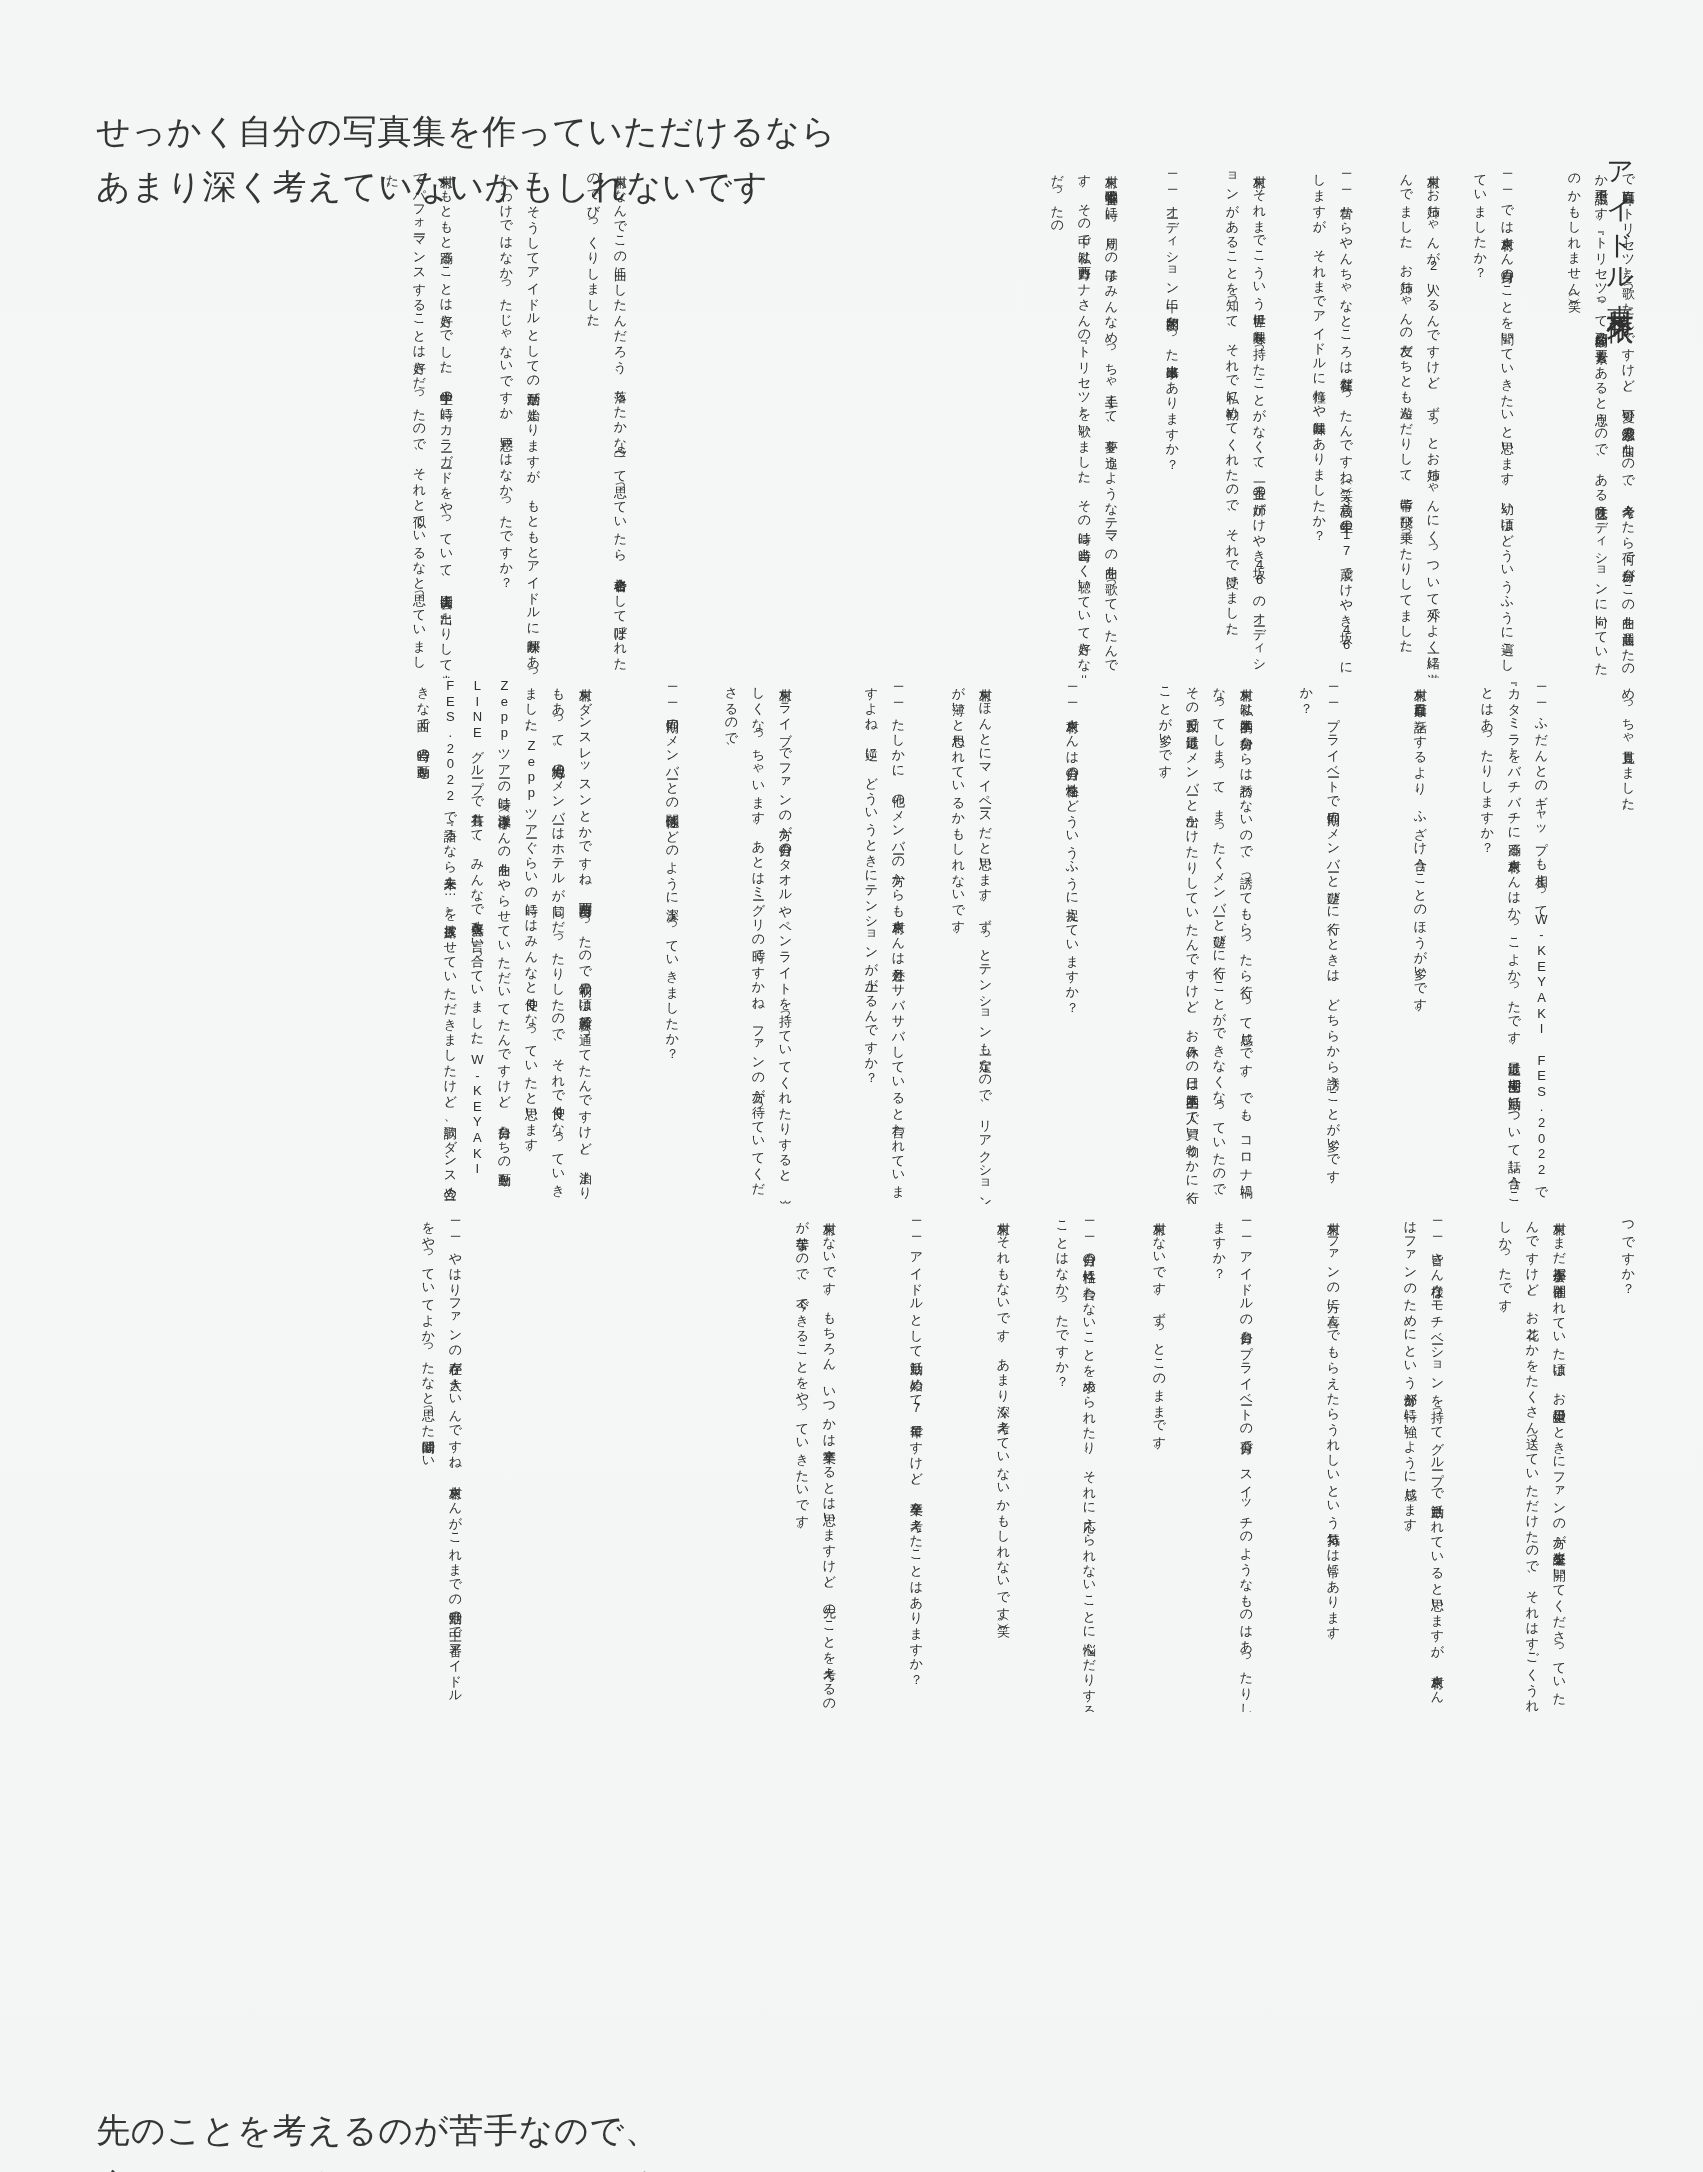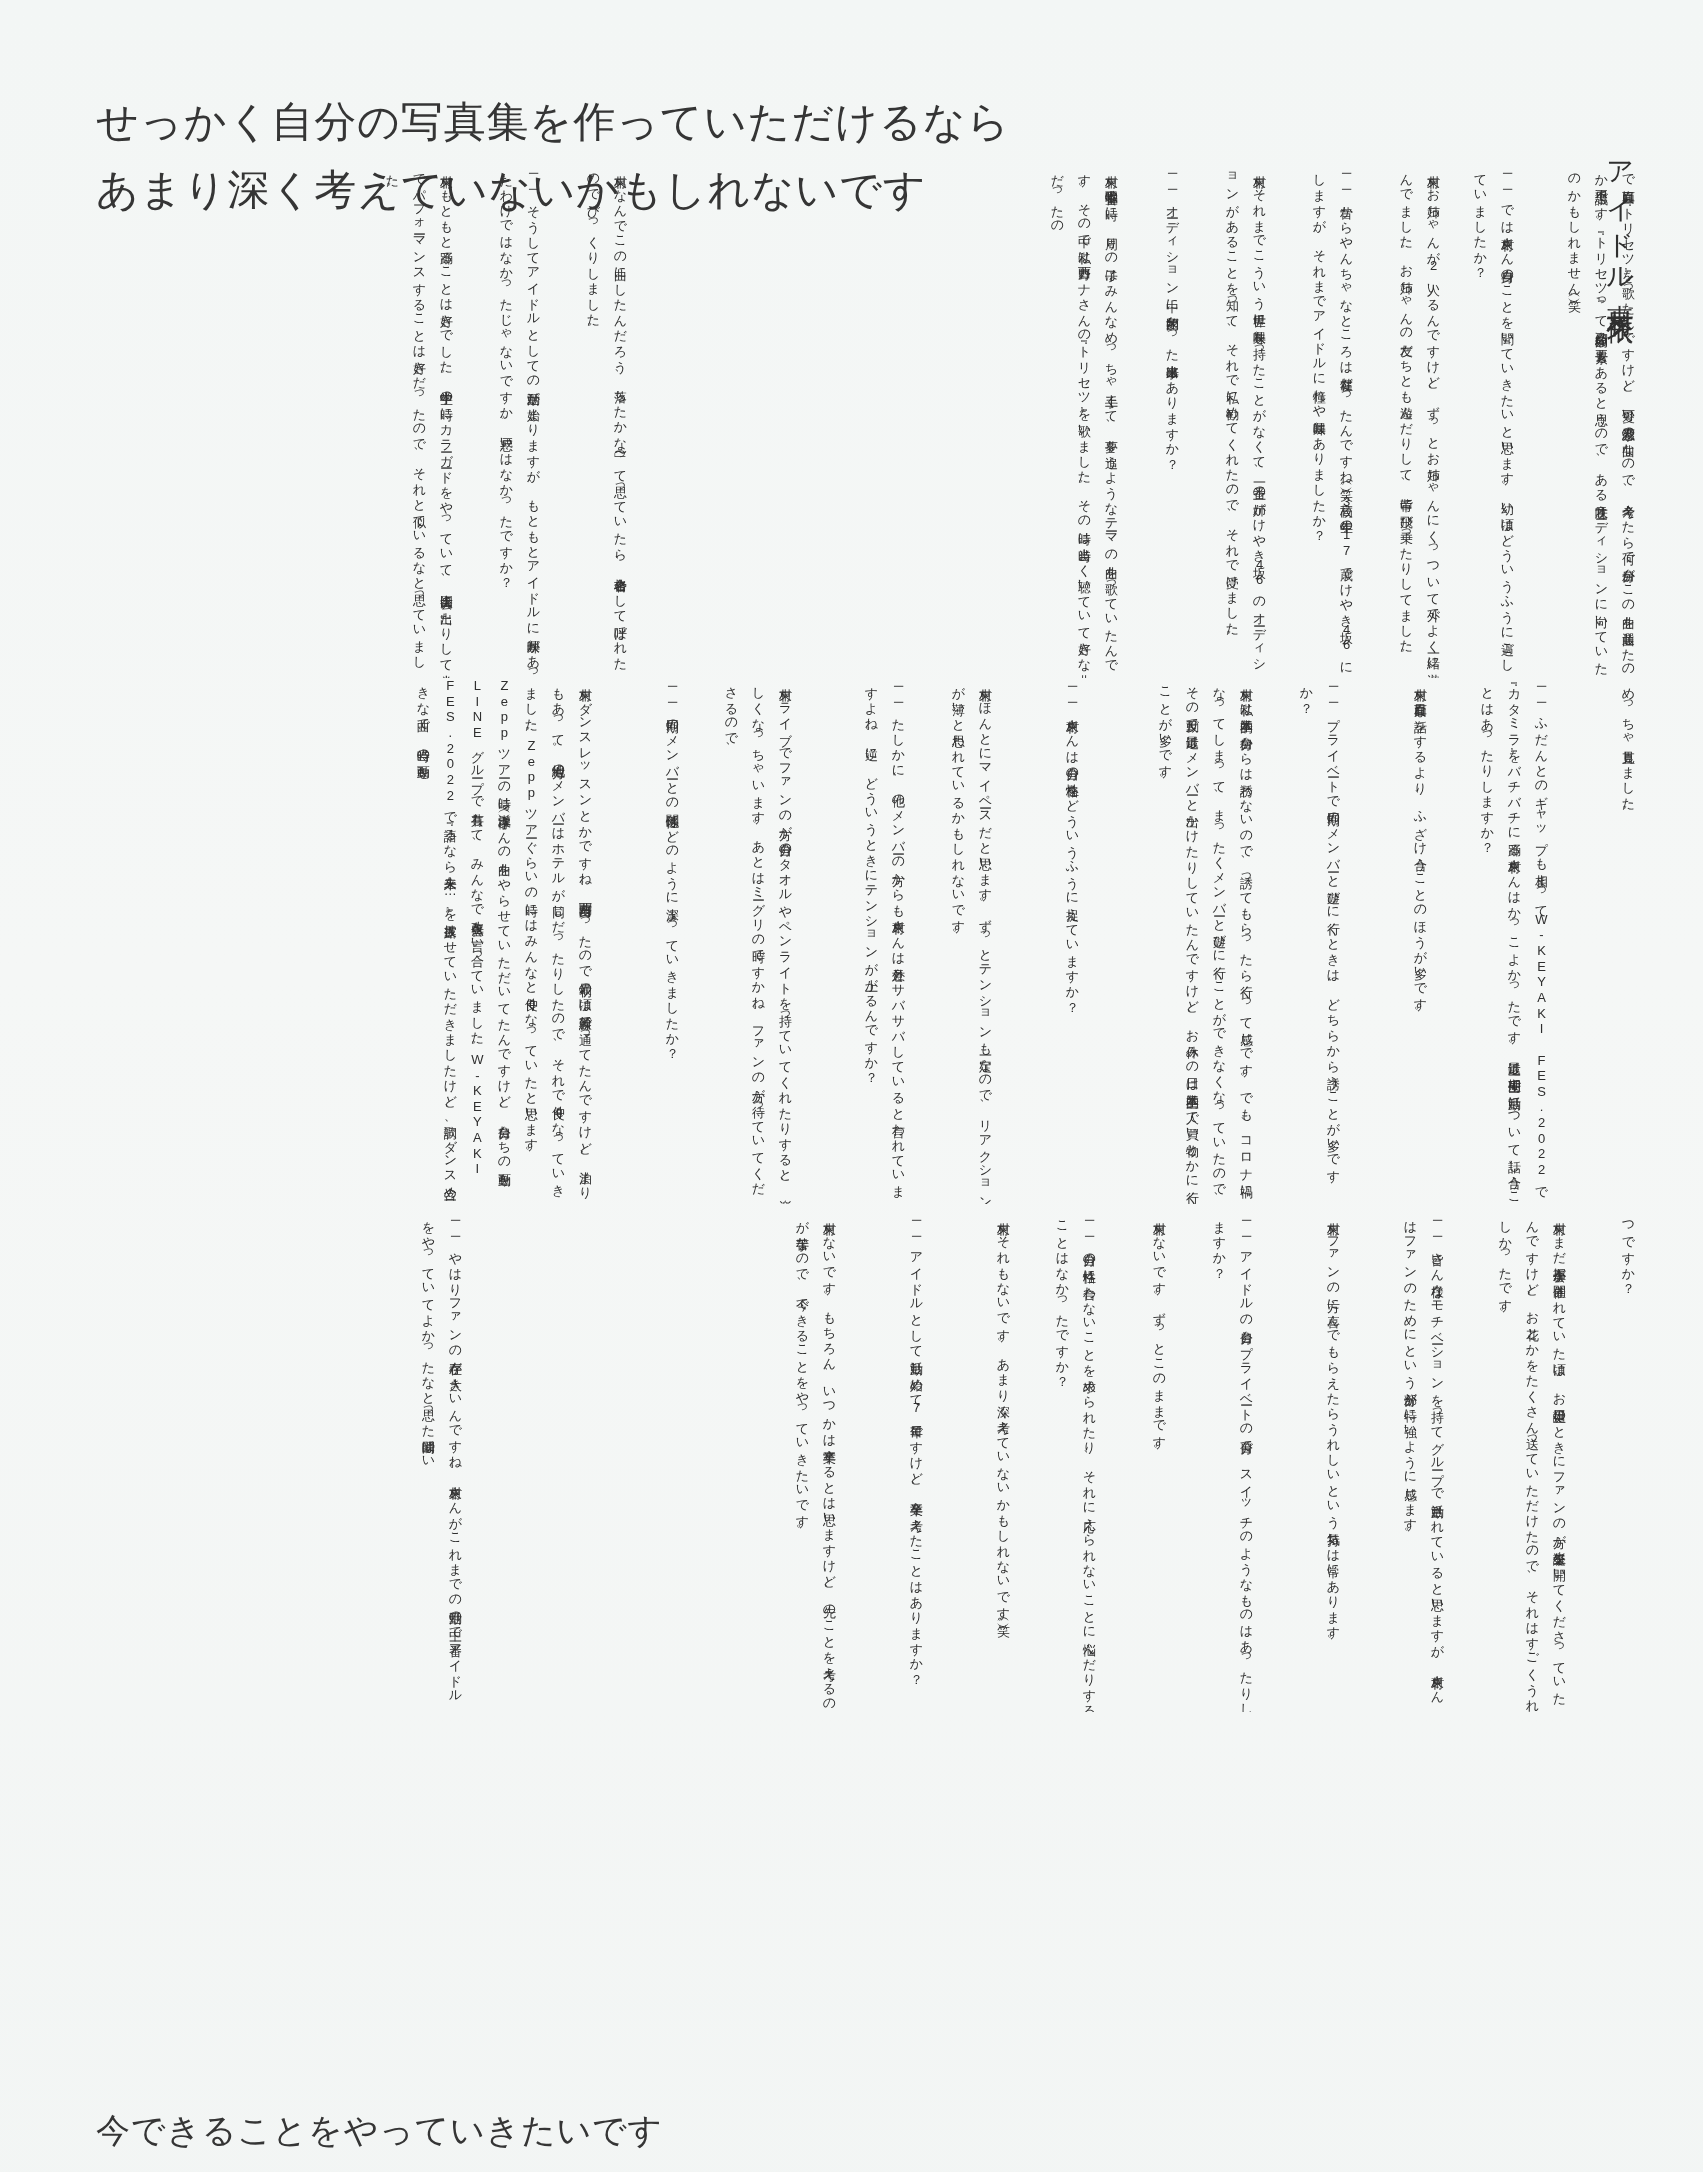--- a/index.html
+++ b/index.html
@@ -23,24 +23,24 @@
   
   .paper-tint {
     position: absolute;
     inset: 0;
     background: linear-gradient(180deg, #f3f6f5 0%, #f5f7f6 40%, #f2f5f4 100%);
   }
 
   
   .headline-top {
     position: absolute;
-    top: 88px;
+    top: 104px;
     left: 96px;
     width: 1095px;
-    font-size: 42px;
+    font-size: 34px;
     line-height: 1.62;
     letter-spacing: 0.02em;
     color: #353535;
     font-weight: 400;
   }
   .headline-top div { white-space: nowrap; }
 
   
   .headline-bottom {
     position: absolute;
@@ -192,16 +192,17 @@
       <p>──アイドルとして活動し始めて7年目ですけど、卒業を考えたことはありますか？</p>
     </div>
   <div class="strip row3" style="right:860px; width:113px;">
       <p>東村　ないです。もちろん、いつかは卒業するとは思いますけど、先のことを考えるのが苦手なので、今できることをやっていきたいです。</p>
     </div>
   <div class="strip row3" style="right:1234px; width:113px;">
       <p>──やはりファンの存在が大きいんですね。東村さんがこれまでの活動の中で一番アイドルをやっていてよかったなと思った瞬間はい</p>
     </div>
 
   <div class="headline-bottom">
+    <div>先のことを考えるのが苦手なので、</div>
     <div>今できることをやっていきたいです</div>
   </div>
 </div>
 
 
 </body></html>

